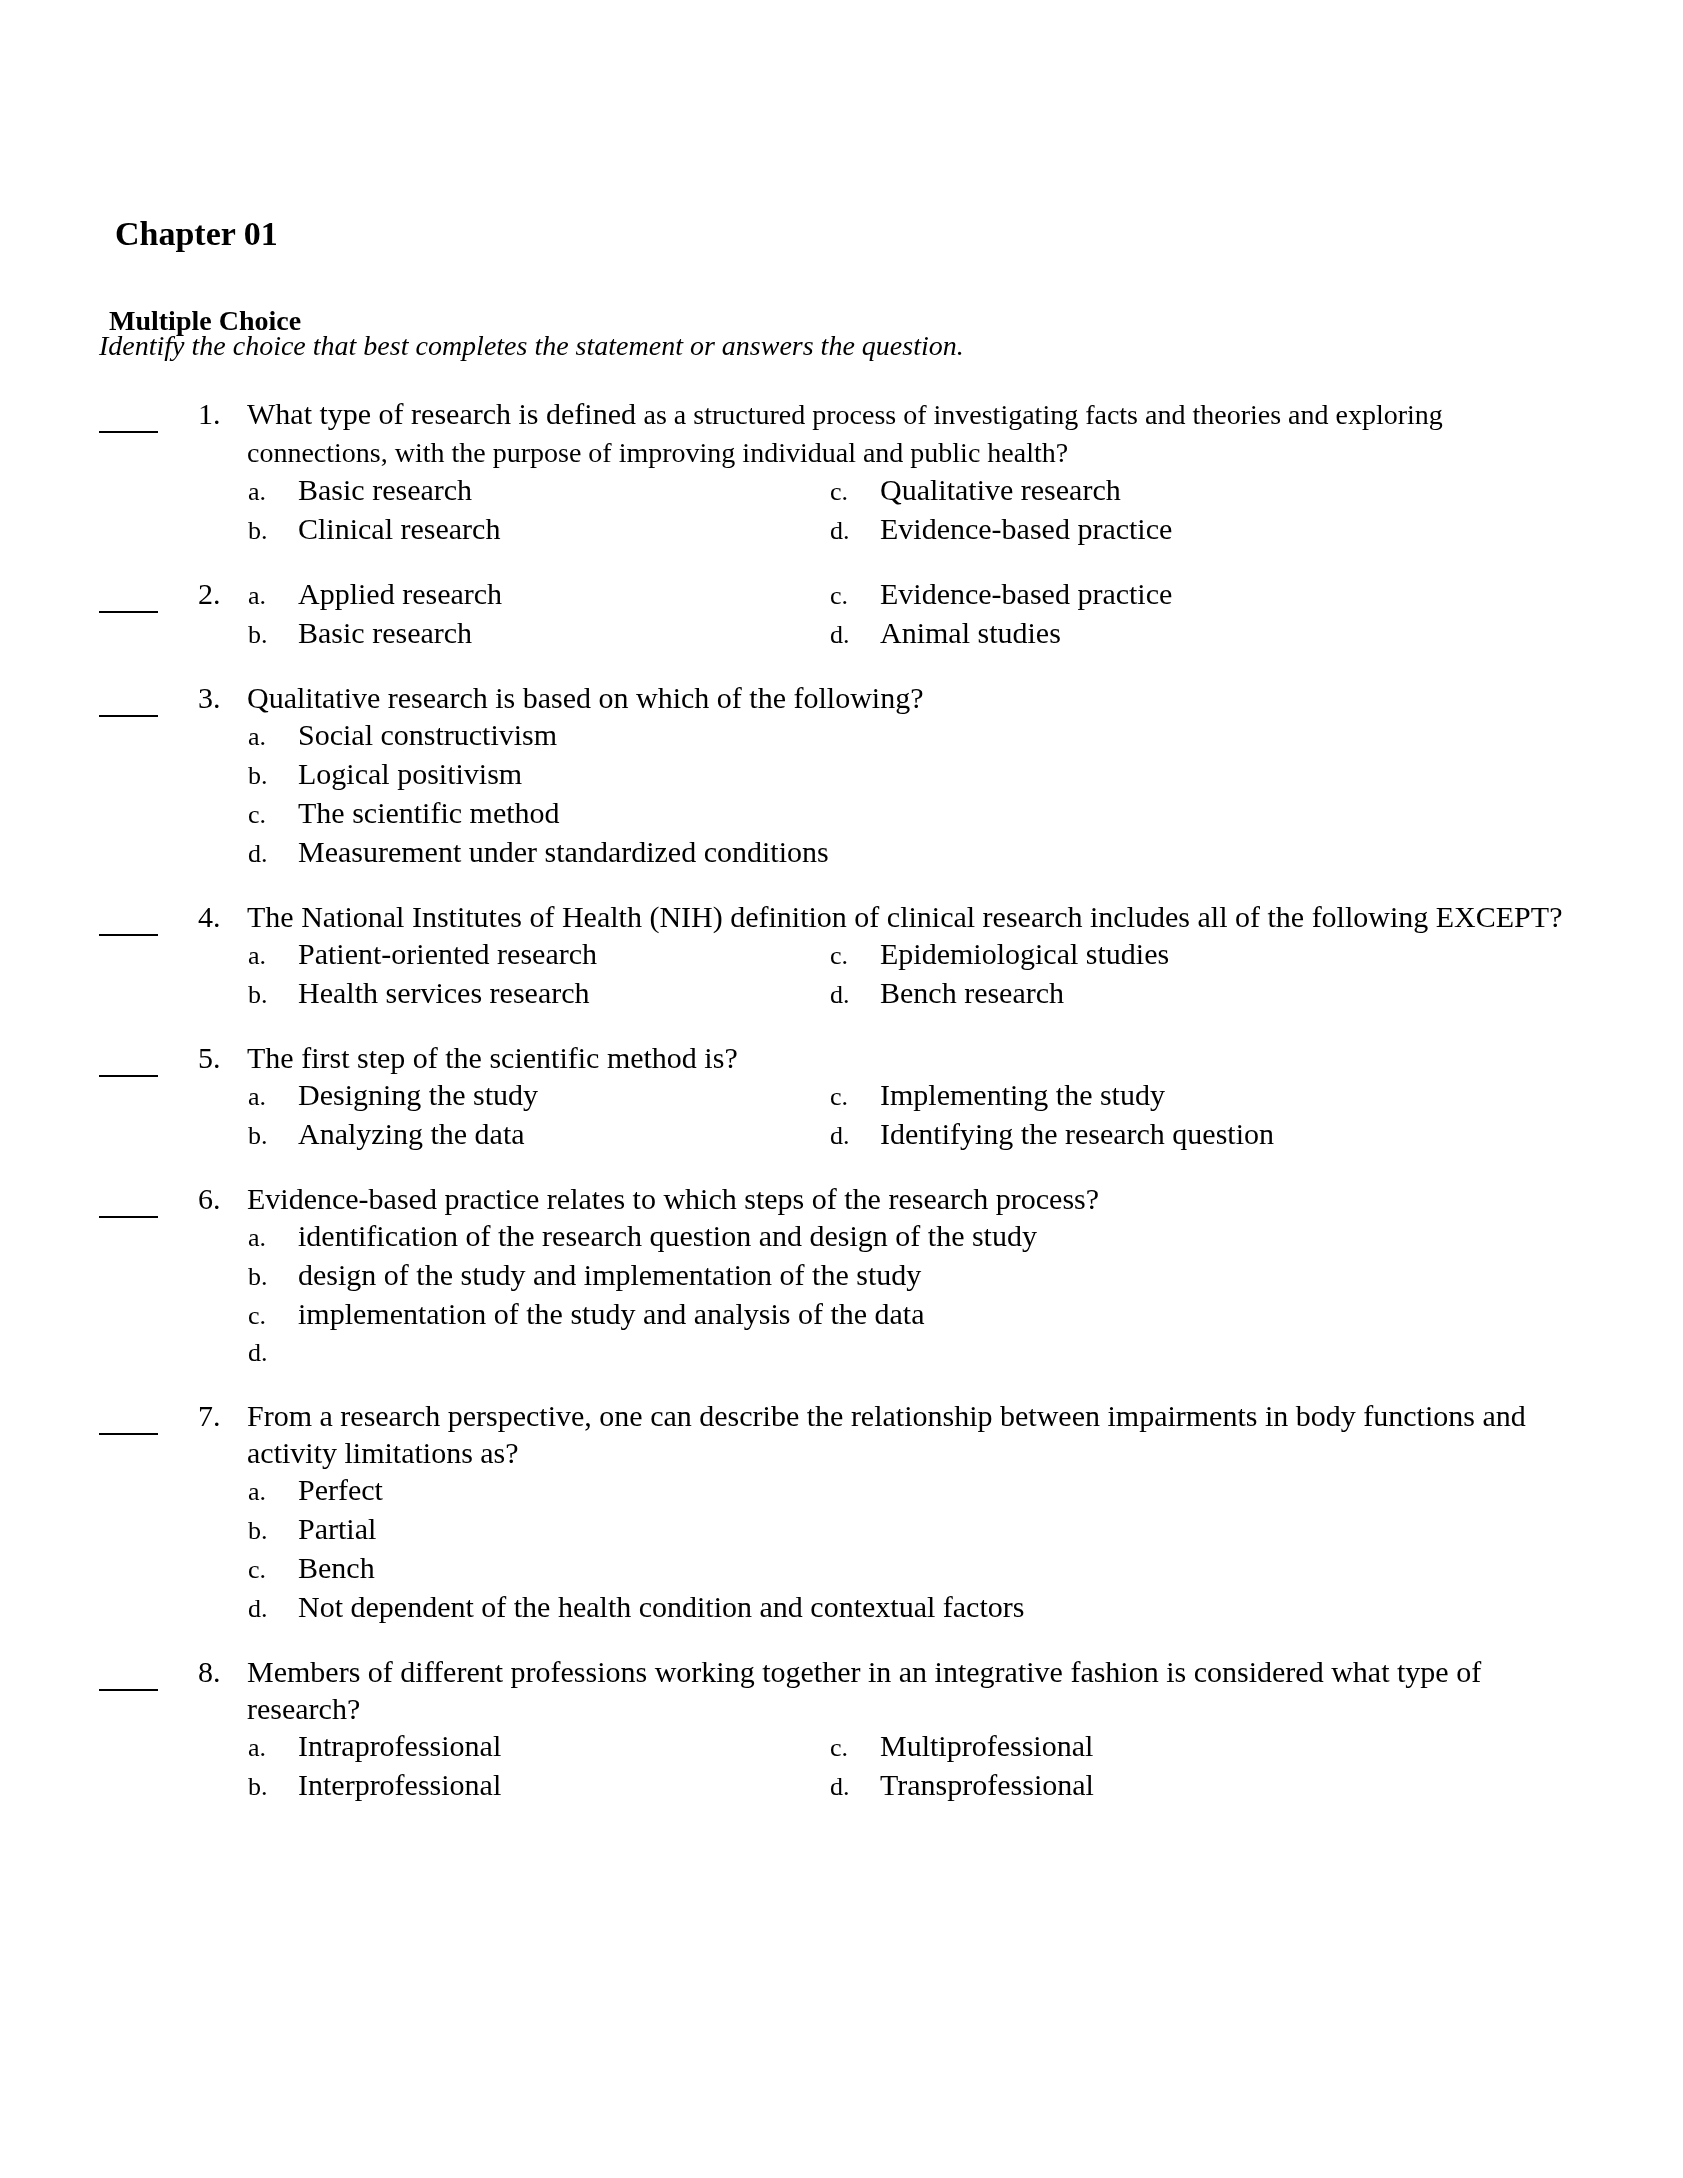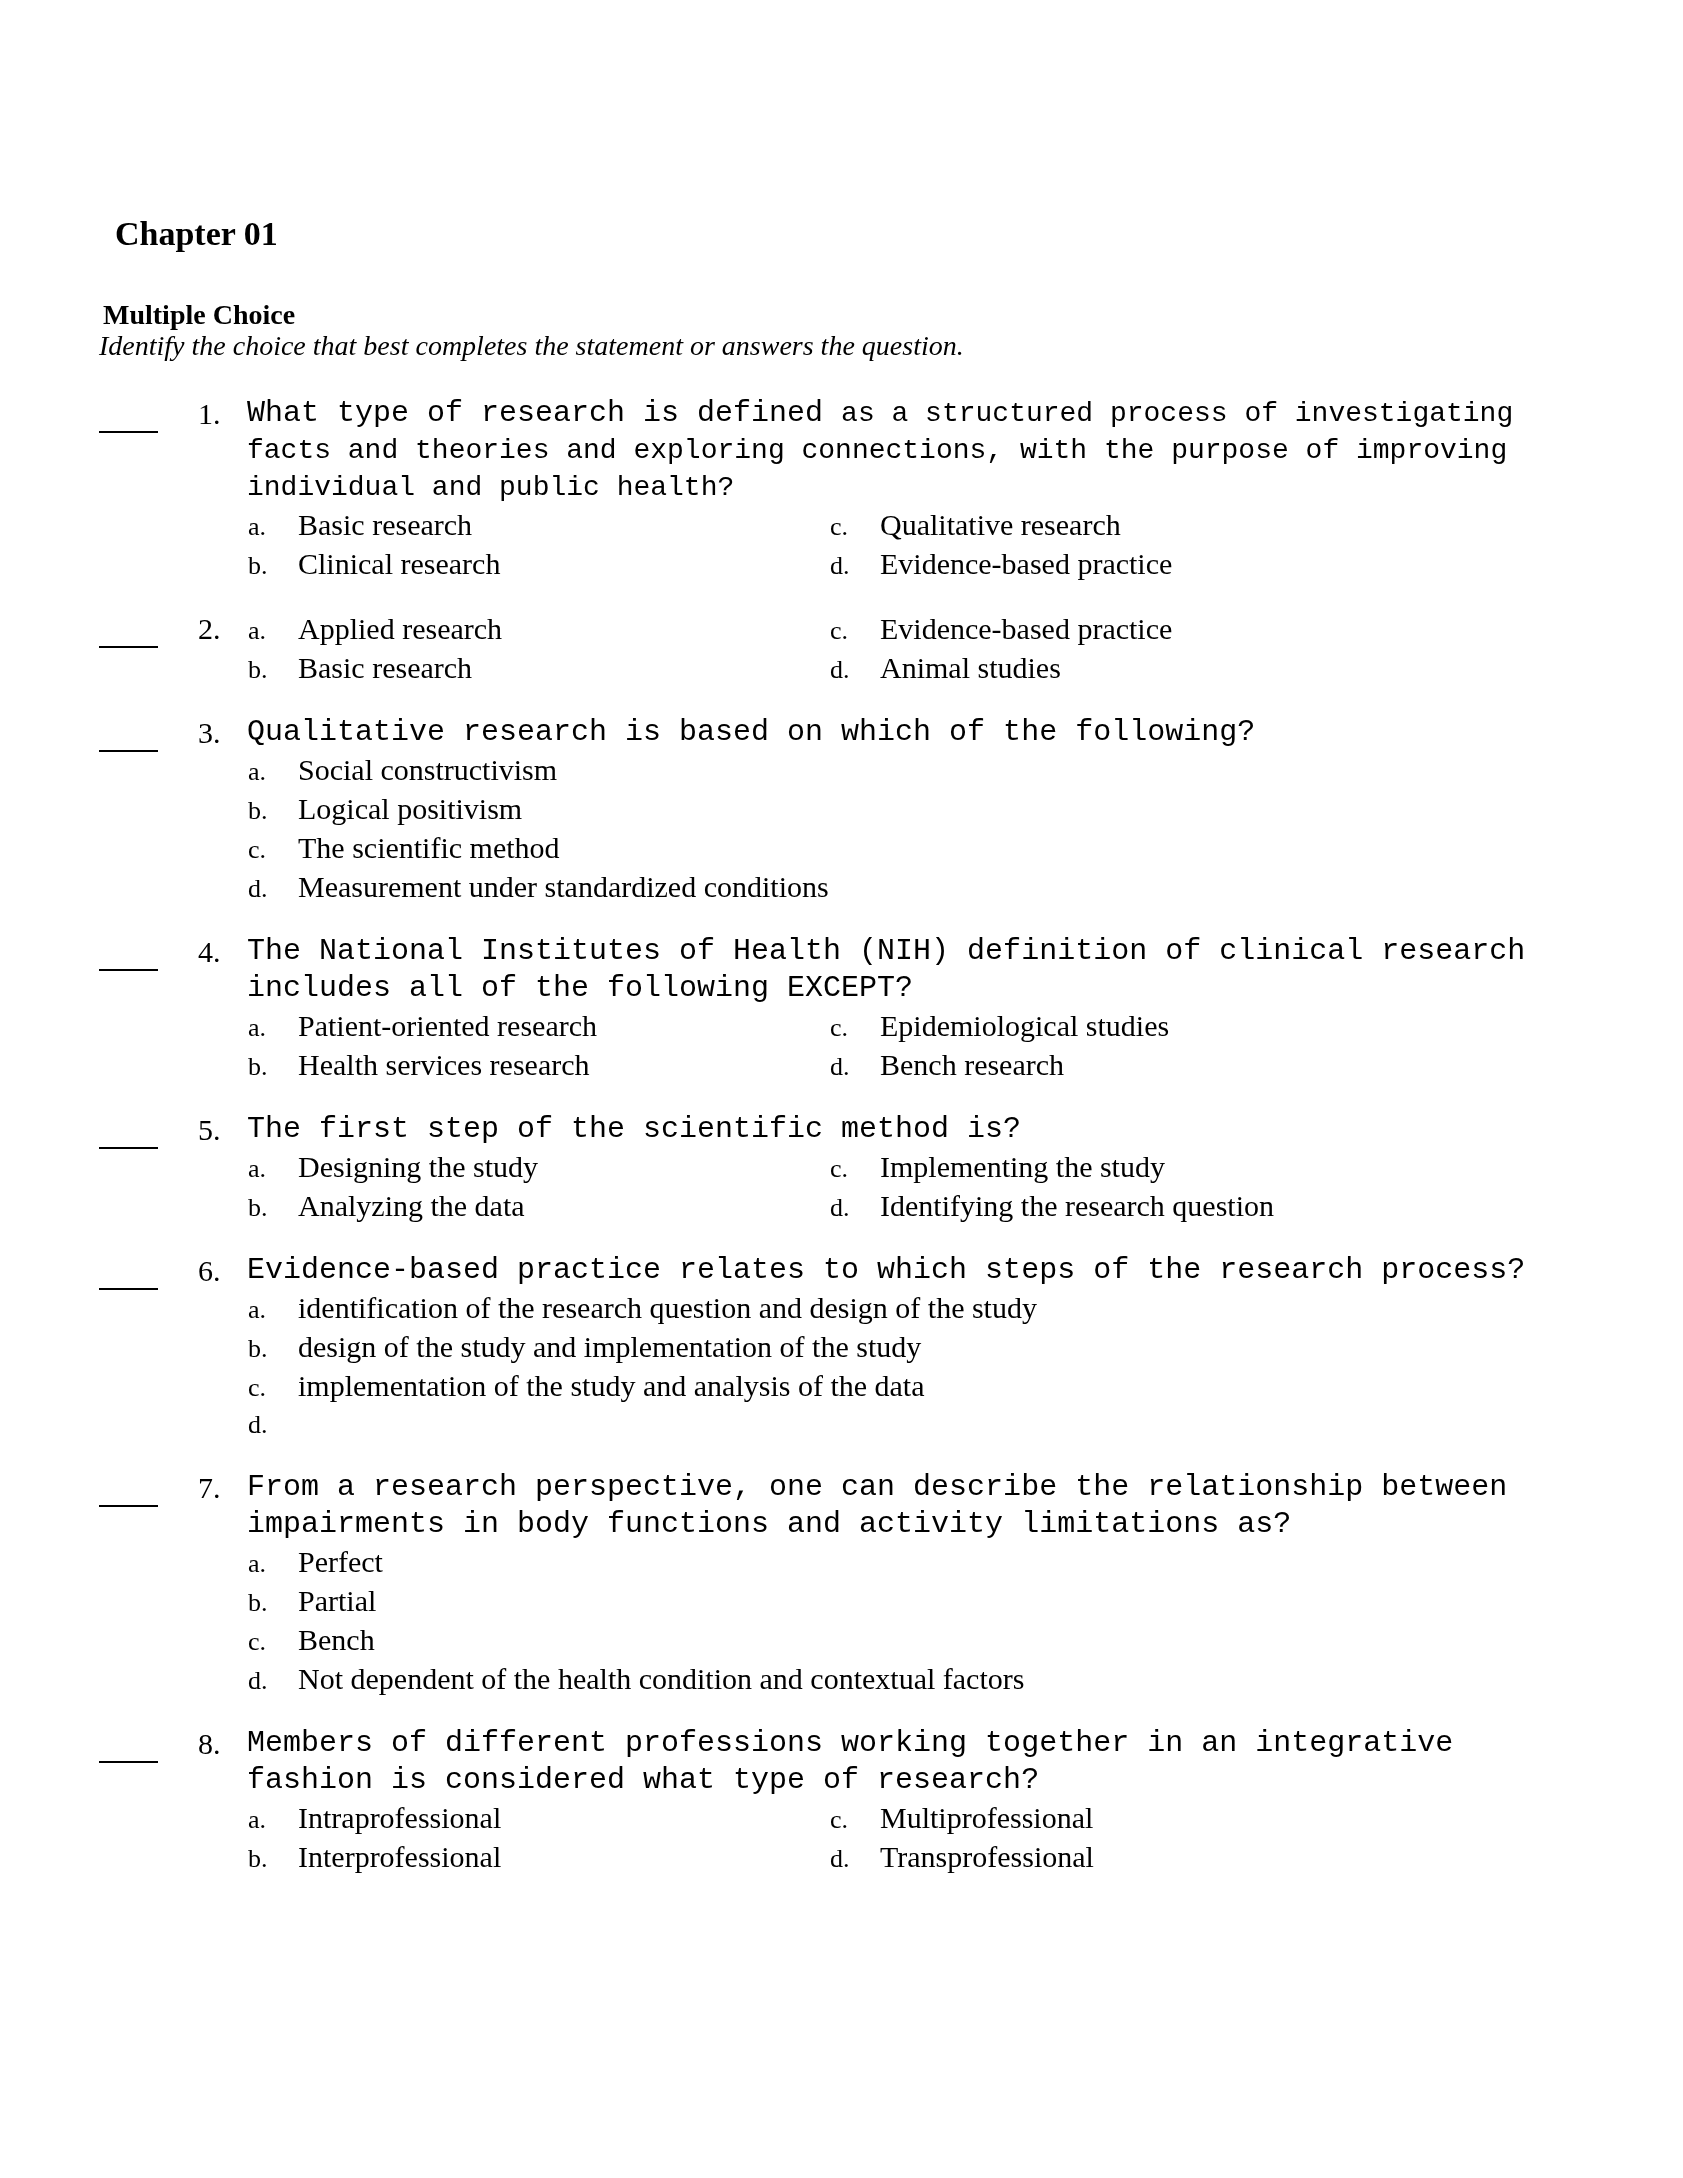--- a/index.html
+++ b/index.html
@@ -6,21 +6,21 @@
     body {
       width: 1683px; height: 2178px; position: relative; overflow: hidden;
       font-family: "Liberation Serif", "DejaVu Serif", serif; color: #000;
     }
     .chapter-title {
       position: absolute; left: 99px; top: 196px;
       font-size: 34px; font-weight: bold; line-height: 44px; margin: 16px;
     }
     .section-title {
       position: absolute; left: 99px; top: 293px;
-      font-size: 28px; font-weight: bold; line-height: 36px; margin: 4px; text-align: right;
+      font-size: 28px; font-weight: bold; line-height: 36px; margin: 10px; text-align: right;
     }
     .instructions {
       position: absolute; left: 99px; top: 328px;
       font-size: 28px; font-style: italic; line-height: 36px; margin: 0;
     }
     .questions {
       position: absolute; left: 0; top: 395px; width: 1683px;
     }
     .question {
       position: relative; margin-bottom: 26px;
@@ -31,21 +31,21 @@
       height: 37px; border-bottom: 0;
     }
     .answer-blank::after {
       content: ""; position: absolute; left: 0; right: 0; top: 36px;
       border-top: 2px solid #000;
     }
     .q-number {
       position: absolute; left: 198px; top: 0; width: 40px;
     }
     .q-body { margin-left: 247px; width: 1327px; }
-    .q-text { display: block; font-family: Liberation Mono, monospace; }
+    .q-text { display: block; }
     .q-text .small { font-size: 28px; }
     .options-grid {
       display: grid; grid-template-columns: 582px 693px;
     }
     .options-list { display: block; }
     .option { display: flex; align-items: baseline; }
     .opt-letter { width: 50px; flex: 0 0 50px; font-size: 26px; padding-left: 1px; }
     .opt-text { white-space: nowrap; }
   </style>
 </head>

